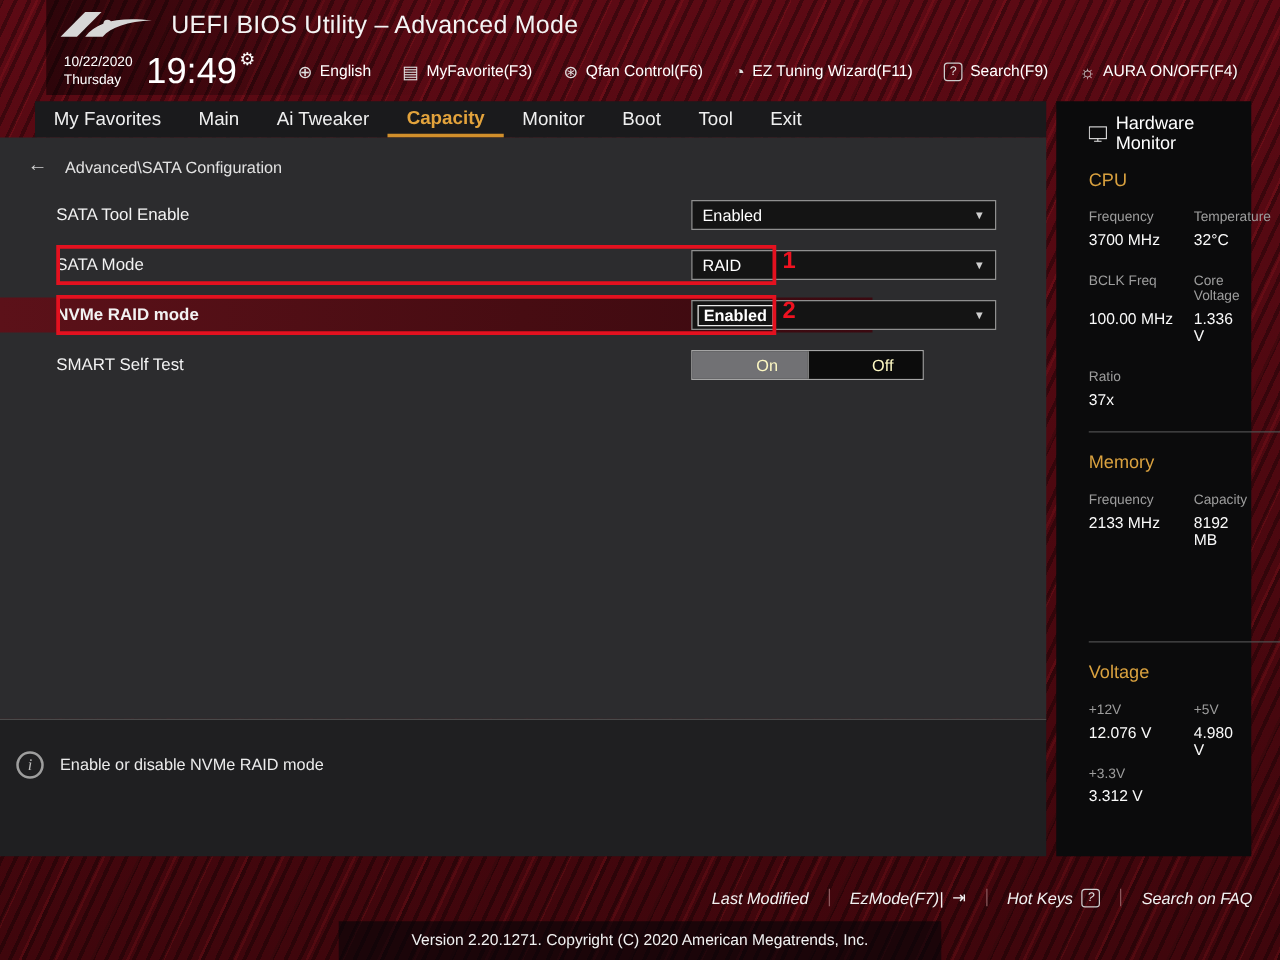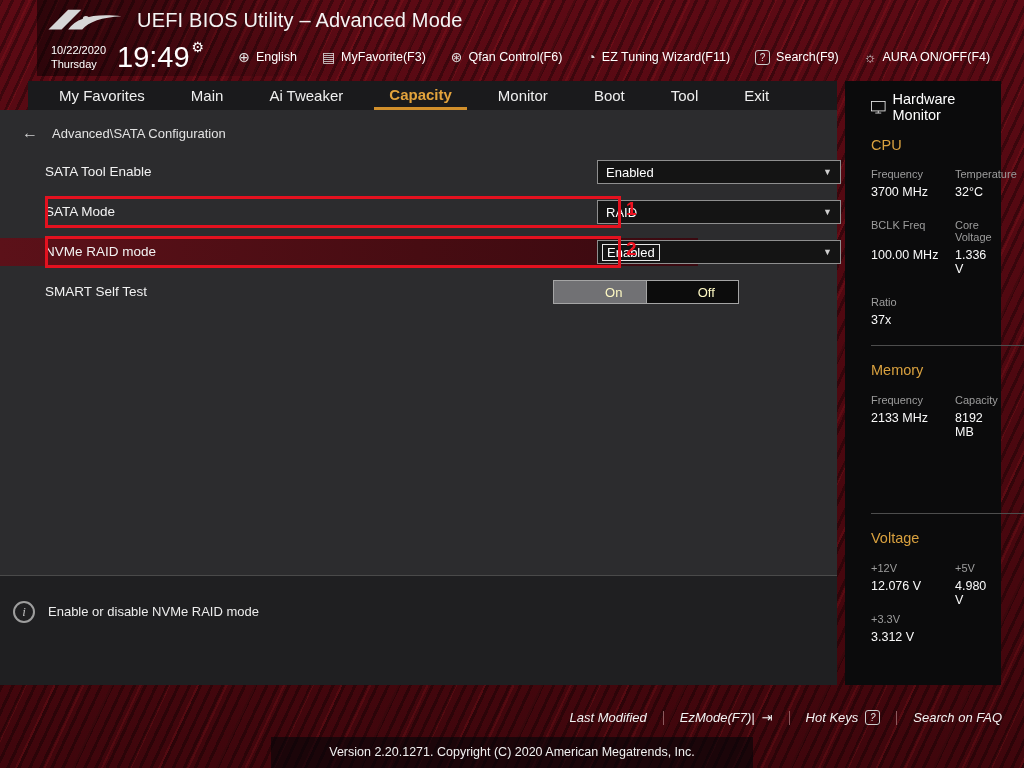--- a/index.html
+++ b/index.html
@@ -24,34 +24,34 @@
   .date-block { font-size:11px; color:#ffffff; line-height:1.3; width:66px; }
   .time-block { font-size:29px; color:#ffffff; display:flex; align-items:flex-start; line-height:1; }
   .time-gear { font-size:14px; margin-top:-3px; margin-left:2px; cursor:pointer; }
   .tool-items { display:flex; align-items:center; gap:25px; margin-left:34px; color:#ffffff; font-size:12.5px; white-space:nowrap; }
   .tool-item { display:flex; align-items:center; gap:6px; cursor:pointer; }
   .tool-icon { font-size:14px; color:#e0e0e0; }
   .boxed-icon { display:inline-flex; align-items:center; justify-content:center; width:15px; height:15px; border:1px solid #cccccc; border-radius:3px; font-size:10px; color:#e0e0e0; }
 
   
   .tabs-row { position:absolute; left:28px; top:81px; width:809px; height:29px; background:#1a1a1c; display:flex; align-items:stretch; }
-  .tab { display:flex; align-items:center; padding:0 15px; font-size:15px; color:#efefef; cursor:pointer;margin-left:16px; }
+  .tab { display:flex; align-items:center; padding:0 15px; font-size:15px; color:#efefef; cursor:pointer; }
   .tab.active { color:#e3a33c; border-bottom:3px solid #d18f2b; font-weight:bold; }
 
   
   .main-panel { position:absolute; left:0; top:110px; width:837px; height:465px; background:#2c2c2e; }
   .breadcrumb { position:absolute; left:22px; top:14px; display:flex; align-items:center; gap:14px; color:#e2e2e2; font-size:13px; }
   .back-arrow { font-size:16px; color:#cfcfcf; cursor:pointer; }
 
   .setting-row { position:absolute; left:0; width:837px; height:28px; }
   .setting-label { position:absolute; left:45px; top:6px; font-size:13.5px; color:#f2f2f2; }
-  .selected-row { width:698px; background:linear-gradient(90deg,#5c1119 0%,#470c12 60%,#3a0910 100%); }
+  .selected-row { width:698px; background:linear-gradient(90deg,#5c1119 0%,#470c12 60%,#3a0910 100%);font-weight:bold; }
 
   .control { position:absolute; left:553px; top:2px; width:244px; height:24px; }
-  .dropdown { background:#141414; border:1px solid #8f8f8f; color:#ffffff; font-size:13px; display:flex; align-items:center; padding:0 8px; cursor:pointer; height:24px;margin-left:44px; }
+  .dropdown { background:#141414; border:1px solid #8f8f8f; color:#ffffff; font-size:13px; display:flex; align-items:center; padding:0 8px; cursor:pointer; height:24px; }
   .dd-value { flex:1; }
   .focus-val { flex:none; border:1px solid #e8e8e8; padding:0 4px; margin-left:-4px; margin-right:auto; }
   .dd-chevron { font-size:9px; color:#cfcfcf; }
 
   .toggle { display:flex; width:186px; height:24px; border:1px solid #a5a5a5; }
   .toggle-opt { flex:1; display:flex; align-items:center; justify-content:center; font-size:13px; color:#fef9c3; cursor:pointer;padding-left:28px; }
   .toggle-on { background:#717174; }
   .toggle-off { background:#0c0c0c; border-left:1px solid #a5a5a5; }
 
   .ann-box { position:absolute; left:45px; width:576px; height:32px; border:3px solid #e4111f; pointer-events:none; }

